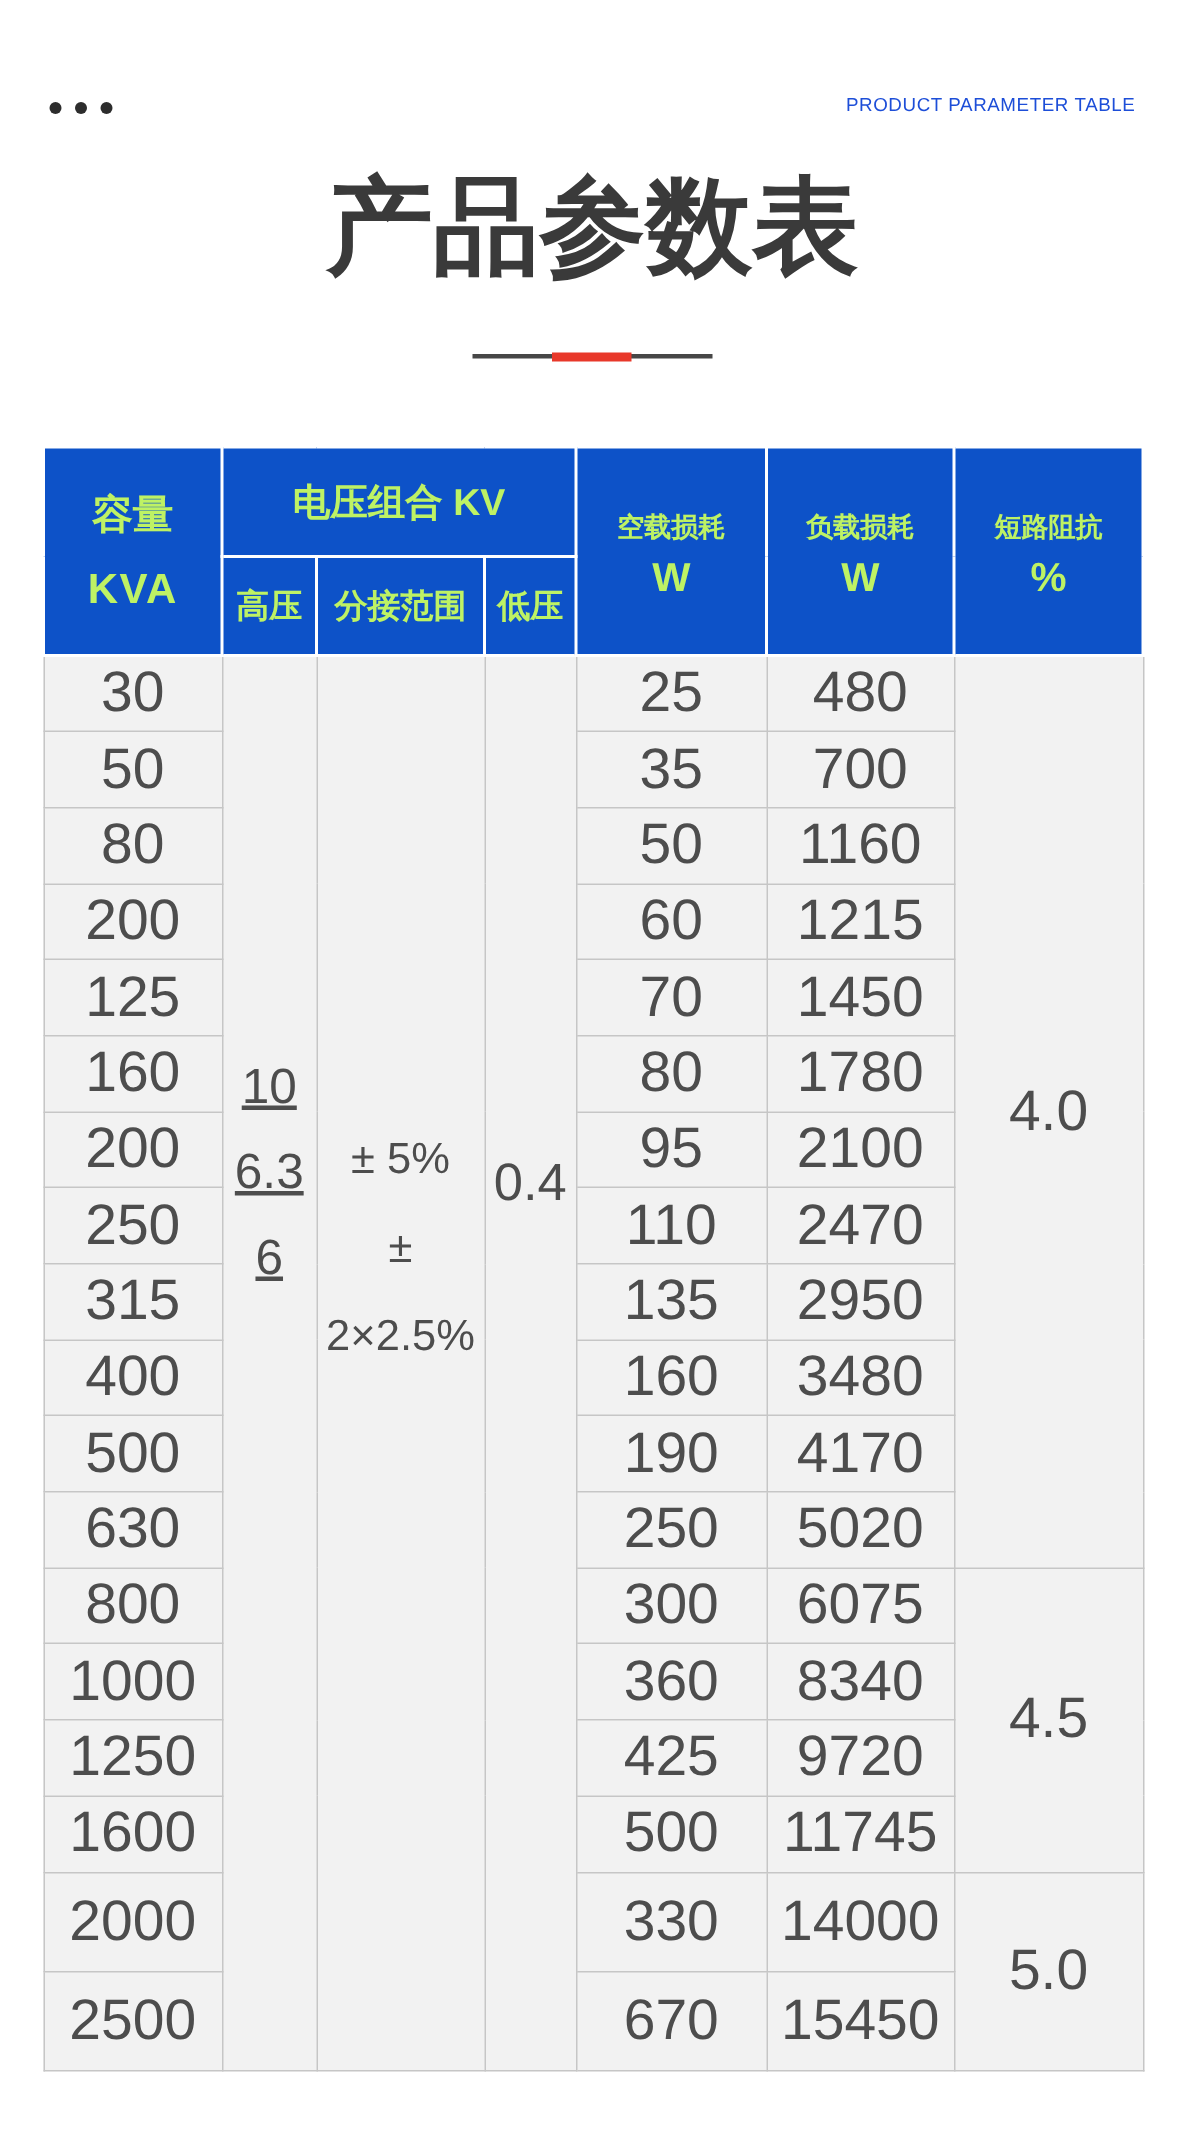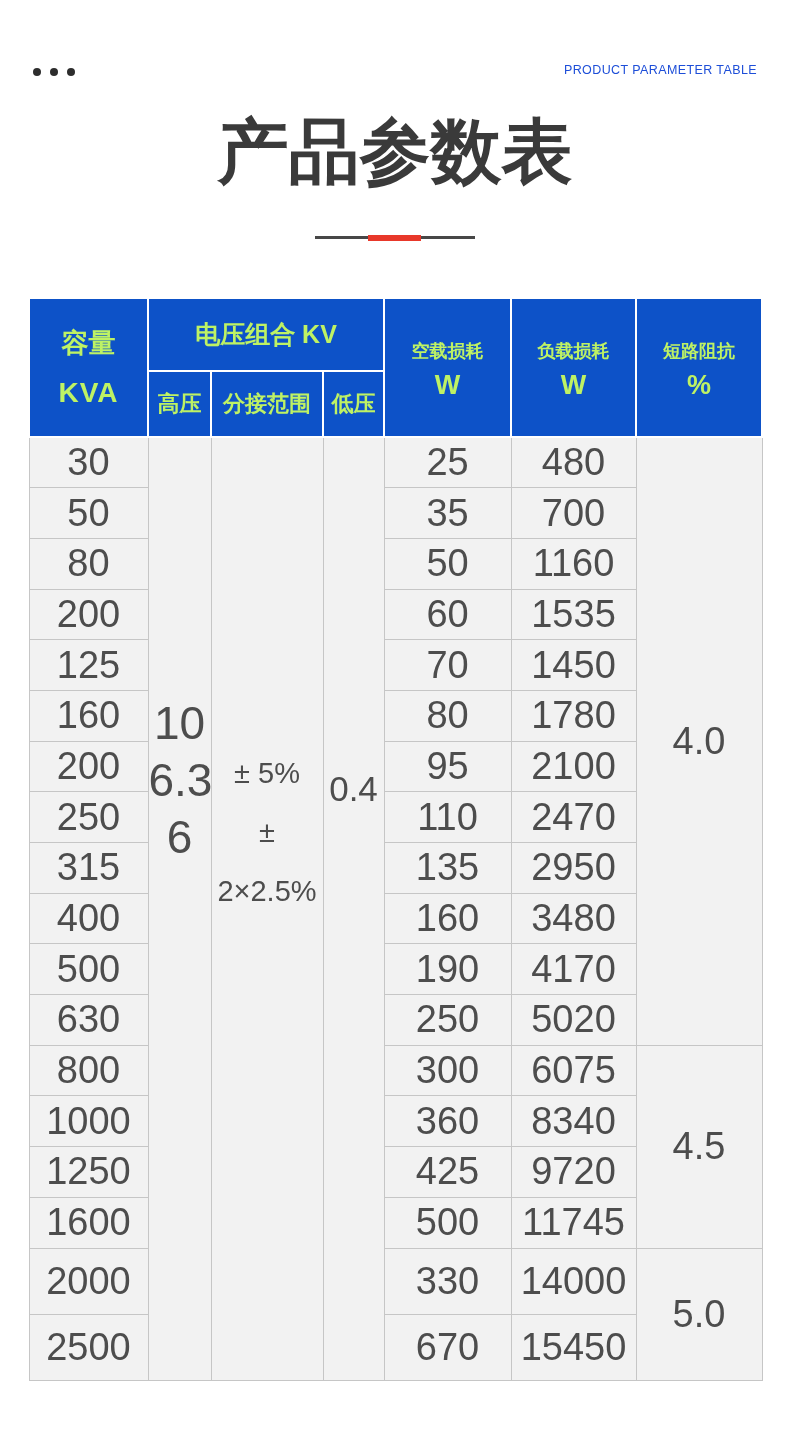--- a/index.html
+++ b/index.html
@@ -50,21 +50,21 @@
   .th-sub{font-size:22px;}
   td{
     background:var(--cell-bg);border:1.5px solid var(--cell-border);
     text-align:center;vertical-align:middle;padding:0;
     font-size:38px;color:var(--num);
   }
   tbody tr{height:50.7px;}
   tbody tr.tall{height:66px;}
   td.merge{vertical-align:top;}
   td.merge .stack{width:100%;}
-  .stack-hv{margin-top:257px;font-size:46px;line-height:57px;}
+  .stack-hv{margin-top:257px;font-size:33px;line-height:57px;text-decoration:underline;}
   .stack-tap{margin-top:306px;font-size:29px;line-height:59px;}
   .stack-lv{margin-top:331px;font-size:35px;line-height:40px;}
   td.imp{font-size:38px;}
 </style>
 </head>
 <body>
 
 <div class="dots">
   <span></span>
   <span></span>
@@ -145,21 +145,21 @@
       <td>700</td>
     </tr>
     <tr>
       <td>80</td>
       <td>50</td>
       <td>1160</td>
     </tr>
     <tr>
       <td>200</td>
       <td>60</td>
-      <td>1535</td>
+      <td>1215</td>
     </tr>
     <tr>
       <td>125</td>
       <td>70</td>
       <td>1450</td>
     </tr>
     <tr>
       <td>160</td>
       <td>80</td>
       <td>1780</td>

